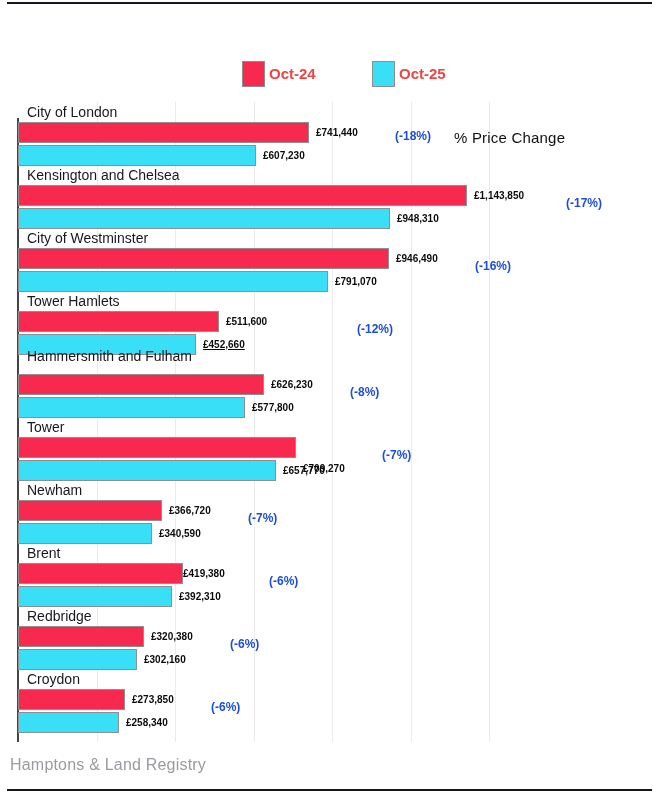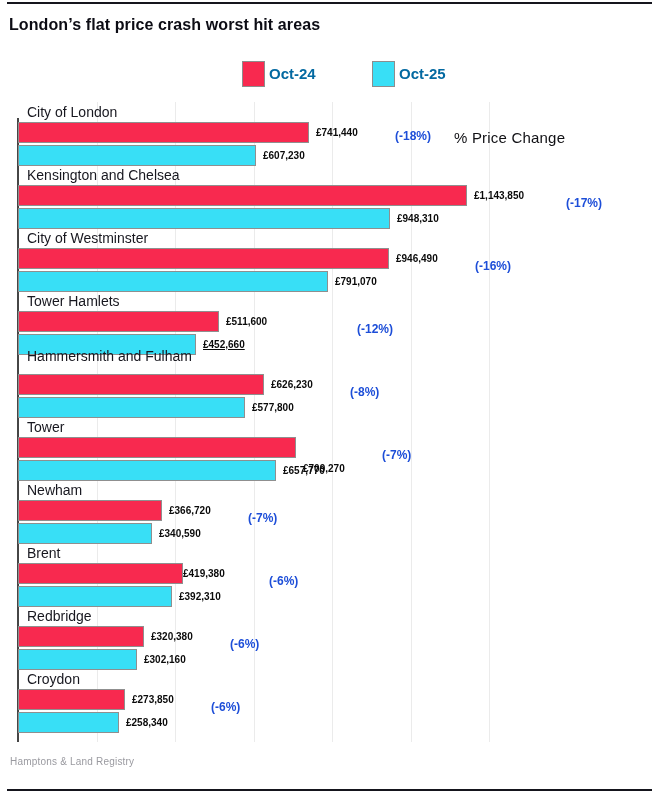--- a/index.html
+++ b/index.html
@@ -12,21 +12,21 @@
   .rule.bottom { top:789px; }
   .title {
     position:absolute; left:9px; top:16px; font-size:16px; font-weight:700;
     color:#0c0c14; letter-spacing:0.1px; white-space:nowrap;
   }
   .legend-swatch {
     position:absolute; top:61px; width:23px; height:26px;
     border:1px solid #8d8d8d; box-sizing:border-box;
   }
   .legend-label {
-    position:absolute; top:65px; font-size:15px; font-weight:700; color:#0369a1; white-space:nowrap;
+    position:absolute; top:65px; font-size:15px; font-weight:700; color:#ef4444; white-space:nowrap;
   }
   .gridline { position:absolute; top:102px; height:640px; width:1px; background:#ebebeb; }
   .y-axis { position:absolute; left:17px; top:118px; width:2px; height:624px; background:#464646; }
   .cat-label {
     position:absolute; left:27px; height:18px; font-size:14px; font-weight:400;
     color:#17171f; white-space:nowrap;
   }
   .bar {
     position:absolute; left:18px; height:21px; box-sizing:border-box;
     border:1px solid #8f8f8f;
@@ -37,31 +37,30 @@
   }
   .pct {
     position:absolute; font-size:12px; font-weight:700; color:#1d4ed8;
     line-height:20px; white-space:nowrap;
   }
   .annotation {
     position:absolute; font-size:15px; font-weight:400; color:#101014;
     letter-spacing:0.2px; line-height:18px; white-space:nowrap;
   }
   .source {
-    position:absolute; left:10px; top:756px; font-size:10px; color:#9a9aa0;
+    position:absolute; left:10px; top:756px; font-size:16px; color:#9a9aa0;
     letter-spacing:0.2px; white-space:nowrap;
   }
 </style>
 </head>
 <body>
 
 <div class="canvas">
   <div class="rule top"></div>
 
-  <div class="title">London’s flat price crash worst hit areas</div>
 
   <div class="legend-swatch" style="left: 242px; background: rgb(248, 41, 79);"></div>
   <div class="legend-label" style="left:269px;">Oct-24</div>
   <div class="legend-swatch" style="left: 372px; background: rgb(56, 223, 246);"></div>
   <div class="legend-label" style="left:399px;">Oct-25</div>
 
   <div id="plot">
       <div class="gridline" style="left: 96.5px;"></div>
       <div class="gridline" style="left: 175px;"></div>
       <div class="gridline" style="left: 253.5px;"></div>

